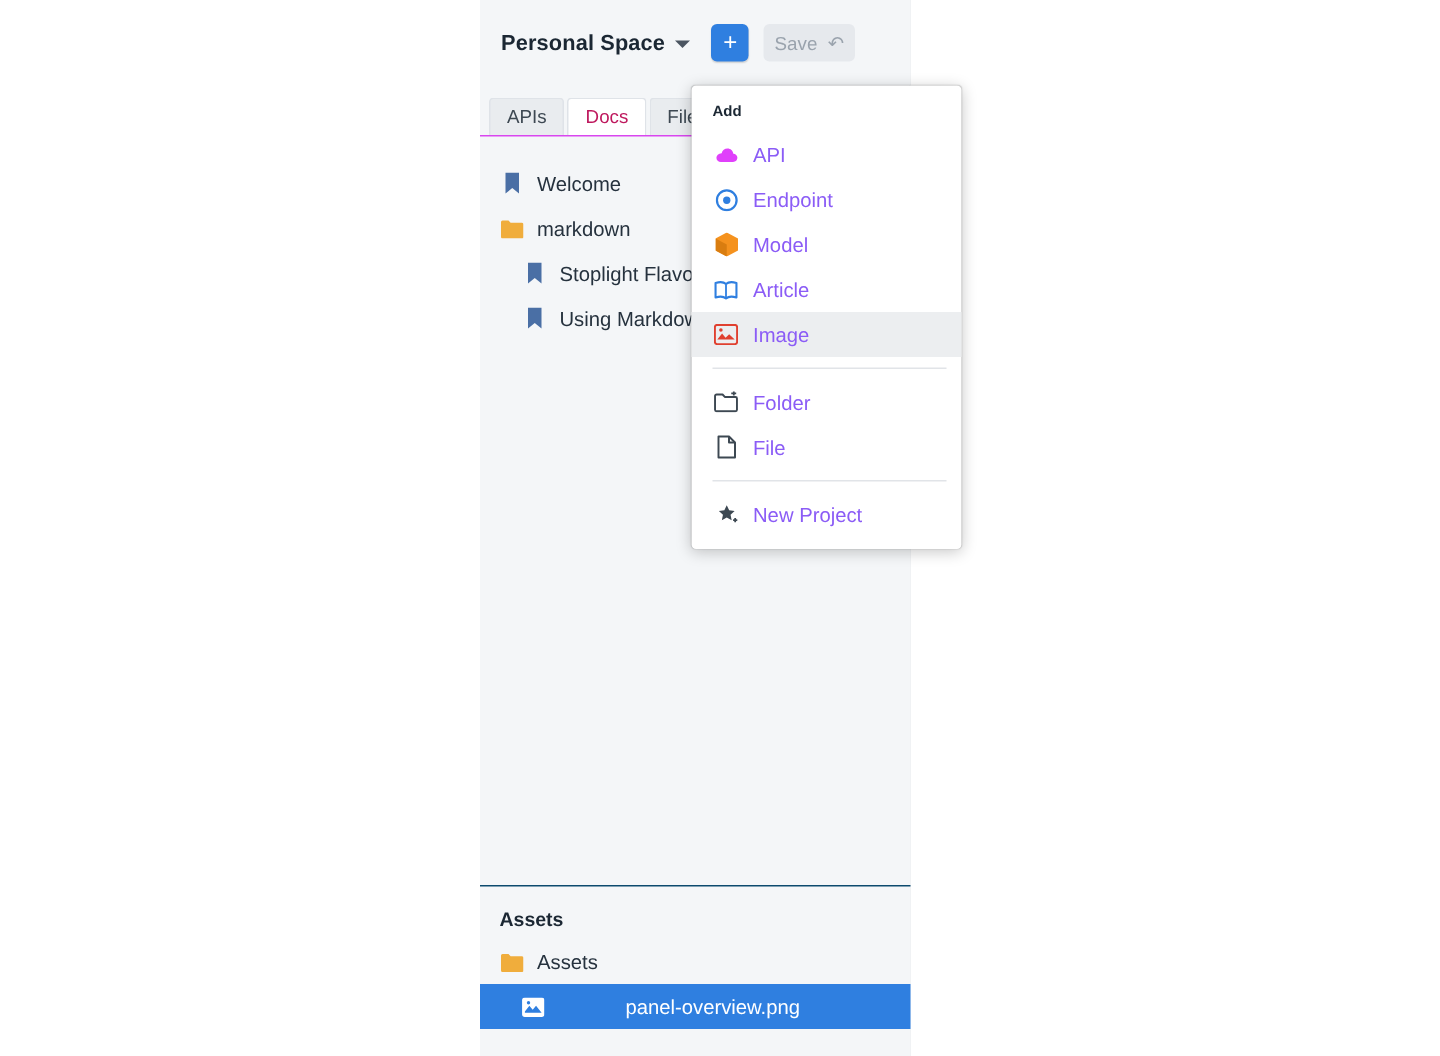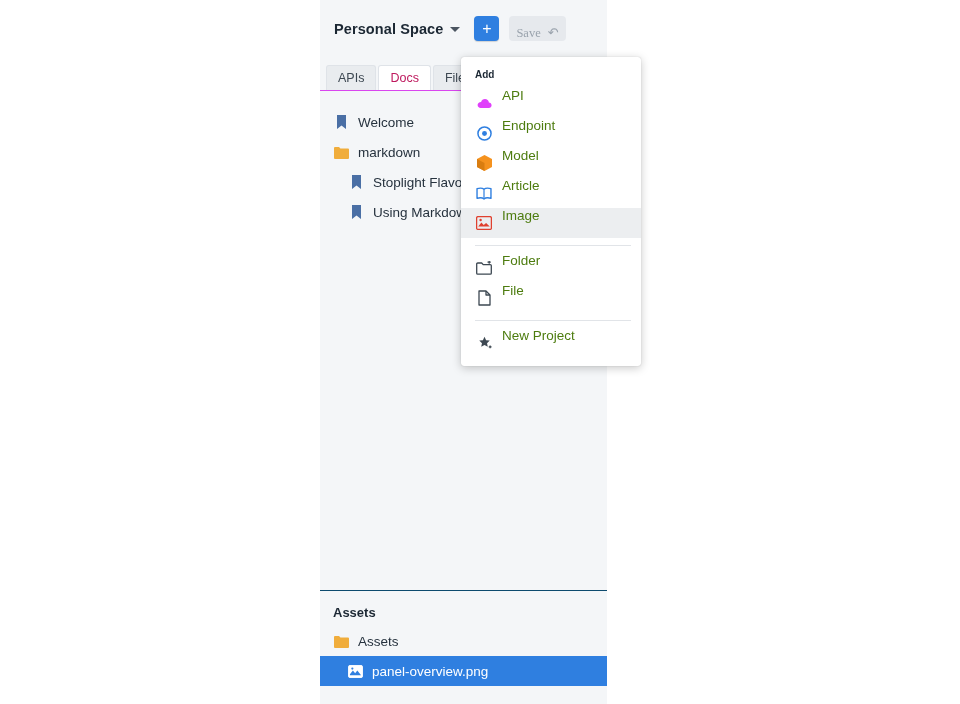--- a/index.html
+++ b/index.html
@@ -70,27 +70,26 @@
     justify-content: center;
     font-size: 16px;
     line-height: 1;
     box-shadow: 0 1px 1px rgba(0,0,0,.15);
     cursor: pointer;
   }
   .save-group {
     margin-left: 10px;
     height: 25px;
     display: flex;
-    align-items: flex-end;
+    align-items: center;
     background: #e6e9ed;
     border-radius: 4px;
     padding: 0 7px;
     color: #9aa3ad;
     font-size: 12.5px;
-    font-family: Liberation Serif, serif;
   }
   .save-label { margin-right: 7px; }
   .undo-icon { font-size: 13px; color: #9aa3ad; }
 
   
   .tabs {
     position: absolute;
     left: 0;
     top: 57px;
     width: 287px;
@@ -172,21 +171,21 @@
     height: 30px;
     padding-left: 13px;
     font-size: 13.5px;
     color: #26323e;
     cursor: pointer;
   }
   .asset-row.selected {
     background: #2f7fe0;
     color: #ffffff;
   }
-  .asset-row.sub { padding-left: 27px; }
+  .asset-row.sub { padding-left: 27px; gap: 45px; }
 
   
   .menu {
     position: absolute;
     left: 461px;
     top: 57px;
     width: 180px;
     background: #ffffff;
     border-radius: 3px;
     box-shadow: 0 2px 10px rgba(0,0,0,.22), 0 0 1px rgba(0,0,0,.25);
@@ -194,24 +193,25 @@
     box-sizing: border-box;
   }
   .menu-title {
     font-size: 10px;
     font-weight: bold;
     color: #1b2733;
     padding: 6px 0 8px 14px;
   }
   .menu-item {
     display: flex;
+    align-items: center;
     height: 30px;
     padding-left: 14px;
     font-size: 13.5px;
-    color: #4d7c0f;
+    color: #8b5cf6;
     cursor: pointer;
   }
   .menu-item.hover { background: #eceef0; }
   .menu-ic {
     width: 18px;
     margin-right: 9px;
     display: flex;
     align-items: center;
     justify-content: center;
     flex: 0 0 auto;

